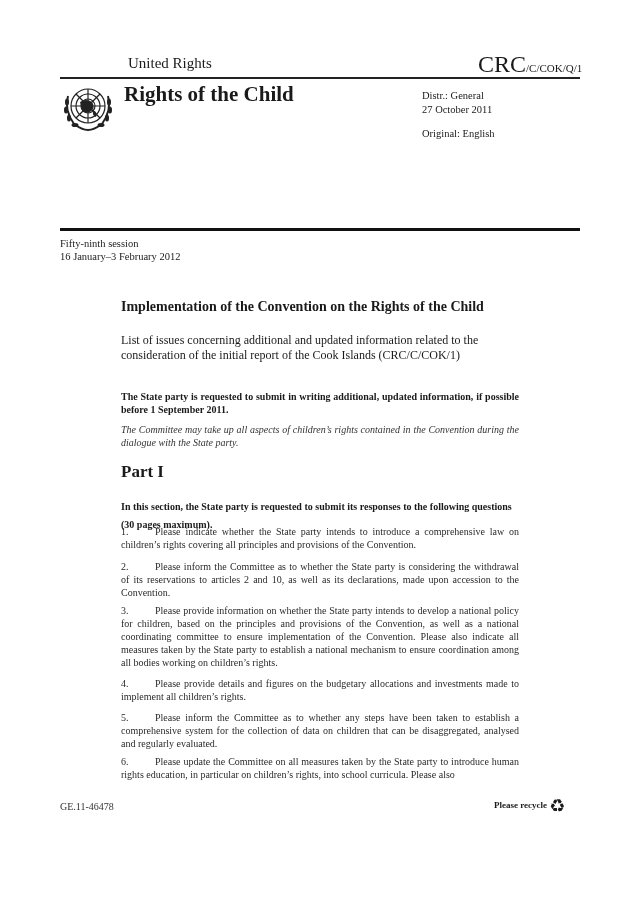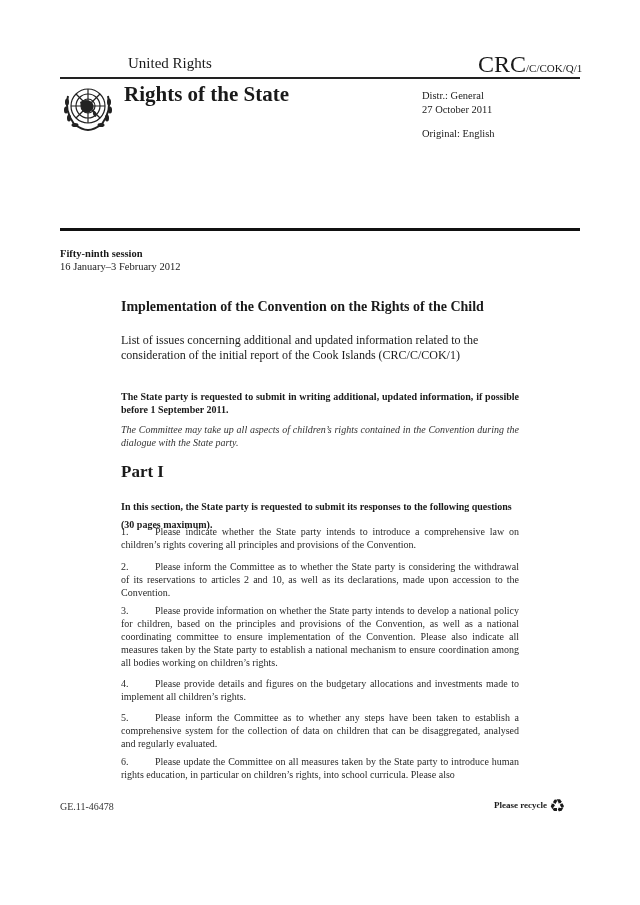--- a/index.html
+++ b/index.html
@@ -10,21 +10,21 @@
   .symbol { left:478px; top:50px; font-size:24px; line-height:28px; white-space:nowrap; }
   .symbol .sub { font-size:11px; }
   .rule-top { left:60px; top:77px; width:520px; height:1.5px; background:#222; }
   .logo { left:60px; top:80px; width:56px; height:56px; }
   .title { left:124px; top:82px; font-size:21px; font-weight:bold; line-height:25px; }
   .distr { left:422px; top:89px; font-size:10.5px; line-height:14px; }
   .distr .orig { margin-top:10px; }
   .rule-thick { left:60px; top:228px; width:520px; height:2.5px; background:#111; }
   .committee { left:60px; top:237px; font-size:11px; line-height:13px; }
   .committee .c1 { font-weight:bold; font-size:12px; line-height:14px; }
-  .committee .c2 { font-weight:bold; font-size:10.5px;margin-top:10px; }
+  .committee .c2 { font-weight:normal; font-size:10.5px; }
   .committee .c3 { font-size:10.5px; }
   .body { left:121px; width:398px; font-size:10px; line-height:13px; }
   .h1 { top:298px; font-size:14px; font-weight:bold; line-height:18px; }
   .h2 { top:333px; font-size:12px; font-weight:normal; line-height:15px; }
   .req { top:390px; font-weight:bold; font-size:10px; line-height:13px; text-align:justify; }
   .note { top:423px; font-style:italic; text-align:justify; color:#333; }
   .part { top:462px; font-size:17px; font-weight:bold; line-height:20px; }
   .section { top:498px; font-weight:bold; line-height:18px; }
   .para { text-align:justify; color:#2a2a2a; }
   .para .num { display:inline-block; width:34px; }
@@ -65,21 +65,21 @@
         <ellipse cx="15" cy="45" rx="3.5" ry="2"></ellipse>
       <ellipse cx="49" cy="22" rx="2" ry="3.5"></ellipse>
         <ellipse cx="50" cy="30" rx="2" ry="3.5"></ellipse>
       <ellipse cx="47" cy="38" rx="2" ry="3.5"></ellipse>
         <ellipse cx="41" cy="45" rx="3.5" ry="2"></ellipse>
     </g>
   </svg>
 </div>
 
 <div class="abs title">
-  <div>Rights of the State</div>
+  <div>Rights of the Child</div>
 </div>
 
 <div class="abs distr">
   <div>Distr.: General</div>
   <div>27 October 2011</div>
   <div class="orig">Original: English</div>
 </div>
 
 <div class="abs rule-thick"></div>
 

